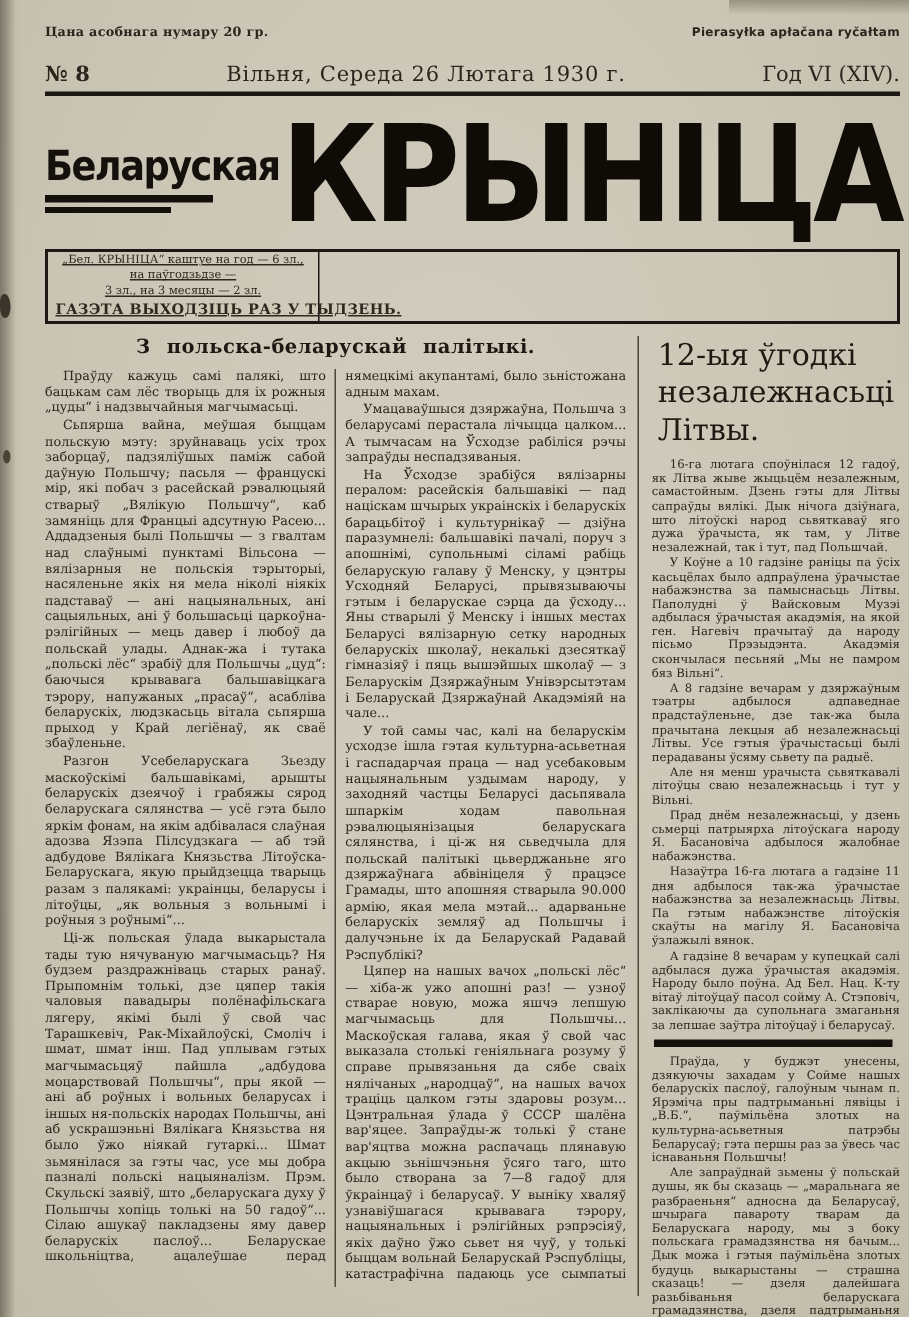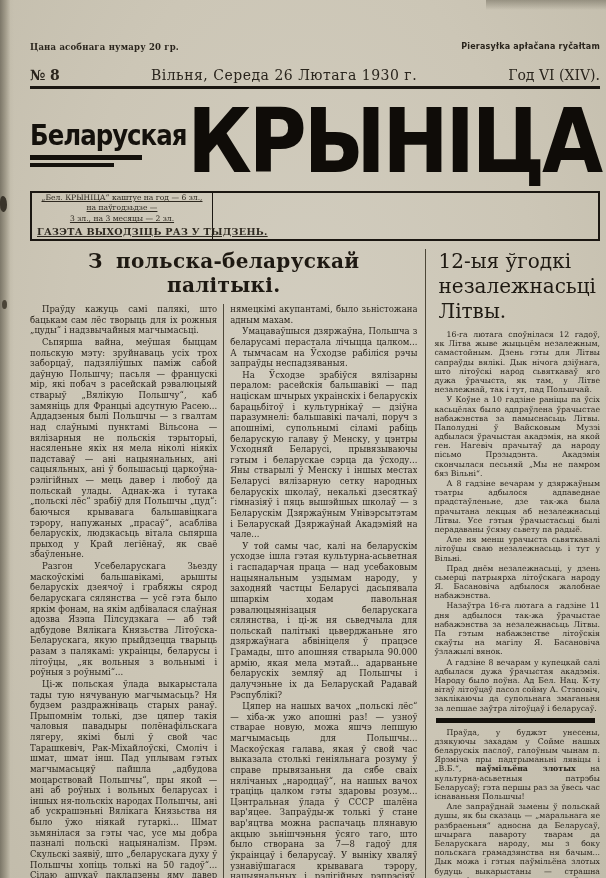--- a/index.html
+++ b/index.html
@@ -20,21 +20,21 @@
     background:linear-gradient(90deg,#6f6a5c 0%,#9b9584 40%,#c3bdac 75%,rgba(195,189,172,0) 100%);
     opacity:.85;
   }
   .blot1{position:absolute;left:0px;top:196px;width:7px;height:16px;background:#3a352b;border-radius:40% 60% 50% 50%;}
   .blot2{position:absolute;left:2px;top:300px;width:5px;height:9px;background:#4a4437;border-radius:50%;}
   .corner-shade{position:absolute;right:0;top:0;width:120px;height:10px;background:linear-gradient(180deg,rgba(90,85,70,.45),rgba(90,85,70,0));}
 
   .inner{position:absolute;left:30px;top:0;width:570px;height:878px;}
 
   
-  .hrow1{display:flex;justify-content:space-between;padding-top:42px;font-size:8.5px;font-weight:bold;letter-spacing:.2px;}
+  .hrow1{display:flex;justify-content:space-between;padding-top:17px;font-size:8.5px;font-weight:bold;letter-spacing:.2px;}
   .hrow1 .r{font-family:"DejaVu Sans","Liberation Sans",sans-serif;font-size:8px;}
   .hrow2{display:flex;justify-content:space-between;align-items:baseline;margin-top:15px;font-size:14px;}
   .hrow2 .no{font-weight:bold;}
   .hrow2 .date{letter-spacing:.5px;}
   .thick-rule{height:3px;background:#1b1712;margin-top:3px;}
 
   
   .masthead{display:flex;align-items:flex-end;margin-top:2px;height:92px;}
   .kicker-wrap{width:128px;padding-bottom:16px;}
   .kicker{
@@ -67,31 +67,31 @@
   .cell-c{flex:1;}
   .info-title{font-weight:bold;font-size:8.6px;}
   .info-bold-line{font-weight:bold;font-size:9.6px;letter-spacing:.3px;margin-top:2px;white-space:nowrap;}
 
   
   .content{display:flex;margin-top:8px;height:640px;}
   .main-article{width:388px;padding-right:8px;}
   .side-article{flex:1;border-left:1px solid #4d4738;padding-left:8px;}
 
   .main-headline{
-    text-align:center;font-weight:bold;font-size:20px;word-spacing:6px;
+    text-align:center;font-weight:bold;font-size:13px;word-spacing:6px;
     letter-spacing:.3px;color:#1e1912;margin:0 0 7px 0;
   }
   .main-text{
     height:612px;overflow:hidden;
     columns:2;column-gap:13px;column-rule:1px solid #4d4738;
     text-align:justify;font-size:8.5px;line-height:1.25;
   }
   .para{margin:0;text-indent:12px;}
   .para + .para{margin-top:1px;}
-  .b{font-weight:bold;}
+  .b{font-weight:normal;}
 
   .side-headline{
     text-align:left;font-weight:normal;font-size:20px;line-height:1.25;
     color:#1e1912;margin:0 4px 6px 4px;
   }
   .side-text{
     text-align:justify;font-size:7.8px;line-height:1.18;overflow:hidden;
   }
   .side-divider{height:5px;background:#14110c;width:96%;margin:5px 0 5px 1%;}
 </style>

